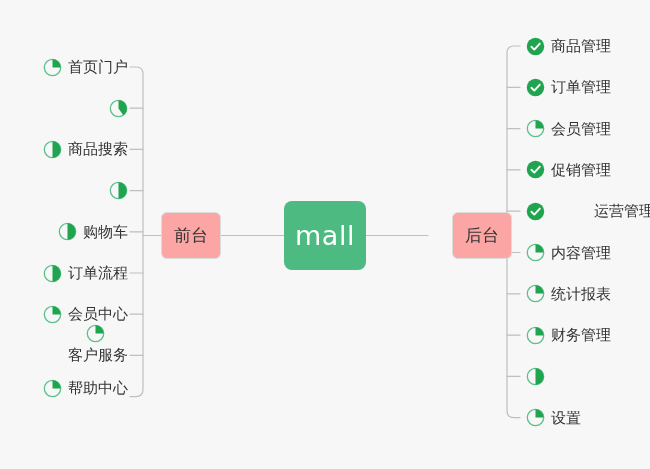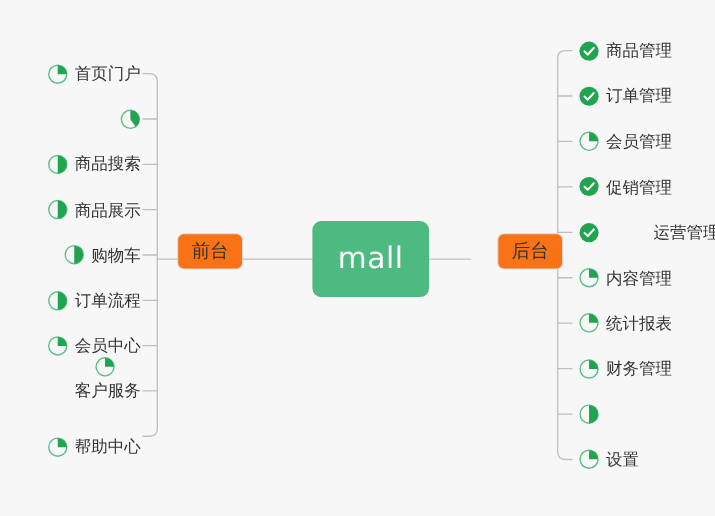--- a/index.html
+++ b/index.html
@@ -24,39 +24,39 @@
     top: 0;
     width: 650px;
     height: 469px;
   }
 
   
   .center-node {
     position: absolute;
     left: 284px;
     top: 201px;
-    width: 106px;
+    width: 82px;
     height: 69px;
     background: #4dba81;
     border-radius: 8px;
     display: flex;
     align-items: center;
     justify-content: center;
     color: #ffffff;
     font-size: 27px;
     letter-spacing: 0.5px;
     box-sizing: border-box;
   }
 
   
   .branch-node {
     position: absolute;
     width: 60px;
-    height: 33px;
-    background: #f97316;
+    height: 47px;
+    background: #fca5a5;
     border: 1px solid #dcdcdc;
     border-radius: 6px;
     display: flex;
     align-items: center;
     justify-content: center;
     font-size: 17px;
     color: #333333;
     box-sizing: border-box;
   }
   .branch-left  { left: 161px; top: 212px; }
@@ -169,21 +169,20 @@
         </span>
         <span class="leaf-label">商品搜索</span>
       </div>
       <div class="leaf left" style="top: 178.6px;">
         <span style="display: block;">
           <svg class="ico" viewBox="0 0 19 19">
       <circle cx="9.5" cy="9.5" r="8.2" fill="none" stroke="#5cc08a" stroke-width="1.3"></circle>
       <path d="M 9.5 9.5 L 9.5 1.3000000000000007 A 8.2 8.2 0 0 1 9.50 17.70 Z" fill="#20a44f"></path>
     </svg>
         </span>
-        <span class="leaf-label">商品展示</span>
       </div>
       <div class="leaf left" style="top: 219.8px;">
         <span style="display: block;">
           <svg class="ico" viewBox="0 0 19 19">
       <circle cx="9.5" cy="9.5" r="8.2" fill="none" stroke="#5cc08a" stroke-width="1.3"></circle>
       <path d="M 9.5 9.5 L 9.5 1.3000000000000007 A 8.2 8.2 0 0 1 9.50 17.70 Z" fill="#20a44f"></path>
     </svg>
         </span>
         <span class="leaf-label">购物车</span>
       </div>
@@ -207,21 +206,21 @@
       </div>
       <div class="leaf left" style="top: 343.4px; flex-direction: column;">
         <span style="display: block;">
           <svg class="ico" viewBox="0 0 19 19">
       <circle cx="9.5" cy="9.5" r="8.2" fill="none" stroke="#5cc08a" stroke-width="1.3"></circle>
       <path d="M 9.5 9.5 L 9.5 1.3000000000000007 A 8.2 8.2 0 0 1 17.70 9.50 Z" fill="#20a44f"></path>
     </svg>
         </span>
         <span class="leaf-label">客户服务</span>
       </div>
-      <div class="leaf left" style="top: 394px;">
+      <div class="leaf left" style="top: 376px;">
         <span style="display: block;">
           <svg class="ico" viewBox="0 0 19 19">
       <circle cx="9.5" cy="9.5" r="8.2" fill="none" stroke="#5cc08a" stroke-width="1.3"></circle>
       <path d="M 9.5 9.5 L 9.5 1.3000000000000007 A 8.2 8.2 0 0 1 17.70 9.50 Z" fill="#20a44f"></path>
     </svg>
         </span>
         <span class="leaf-label">帮助中心</span>
       </div>
       <div class="leaf right" style="top: 34px;">
         <span style="display: block;">

